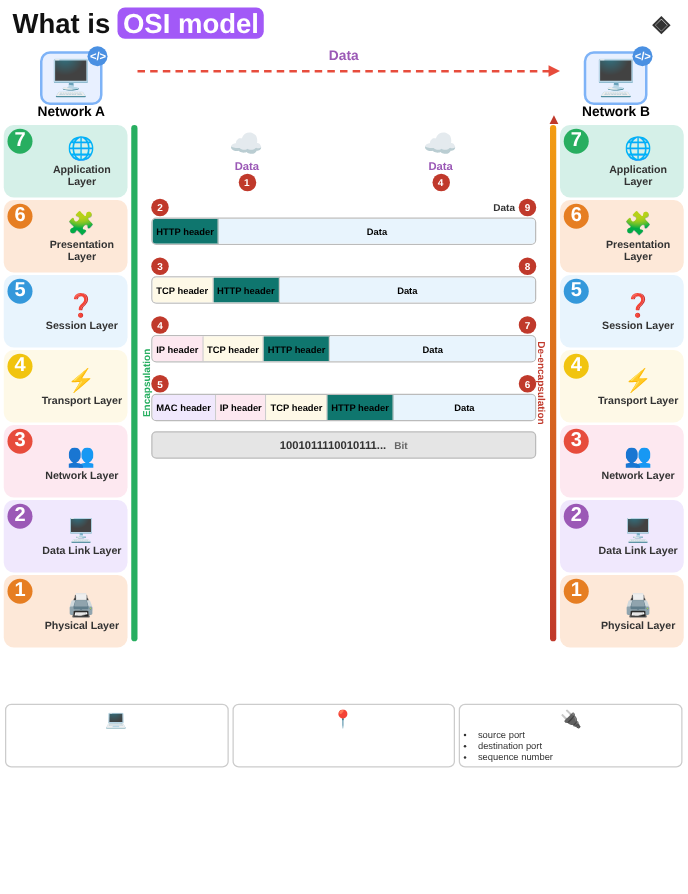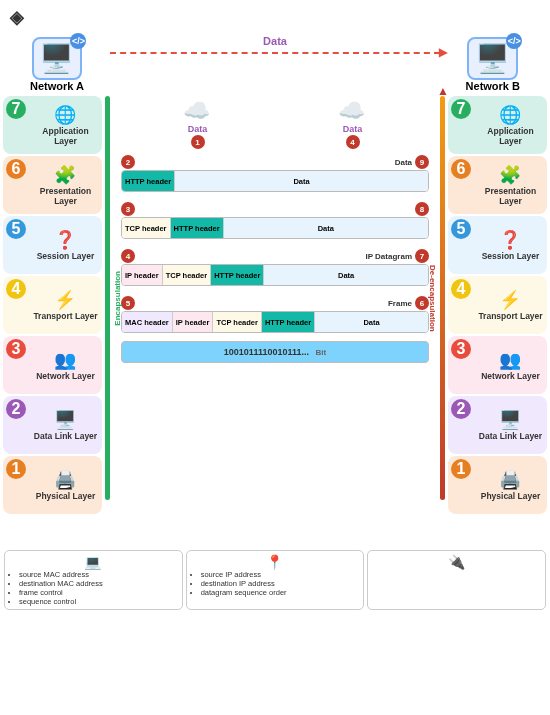--- a/index.html
+++ b/index.html
@@ -190,21 +190,21 @@
       display: flex;
       align-items: center;
       justify-content: center;
       font-size: 7.5px;
       font-weight: bold;
       border-right: 1px solid #ccc;
       padding: 0 3px;
       white-space: nowrap;
     }
     .pkt-cell:last-child { border-right: none; }
-    .pkt-http { background: #14b8a6; }
+    .pkt-http { background: #0f766e; }
     .pkt-data { background: #e8f4fd; flex: 1; }
     .pkt-tcp { background: #fef9e7; }
     .pkt-ip { background: #fde8f0; }
     .pkt-mac { background: #f0e8fd; }
     .cloud-container {
       display: flex;
       flex-direction: column;
       align-items: center;
       font-size: 9px;
       font-weight: bold;
@@ -239,20 +239,23 @@
     }
 
     .main-wrapper {
       position: relative;
     }
   </style>
 </head>
 <body>
 
 <div class="header">
+  <div class="title">
+    <span>What is </span><span class="highlight">OSI model</span>
+  </div>
   <div class="brand">
     <span class="brand-icon">◈</span>
     <span></span>
   </div>
 </div>
 
 <div class="devices-row" style="height:62px; position:relative;">
   <div class="device">
     <div class="device-icon">
       🖥️
@@ -369,48 +372,46 @@
             </div>
             <div class="packet-bar">
               <div class="pkt-cell pkt-tcp" style="min-width: 32px;">TCP header</div>
               <div class="pkt-cell pkt-http" style="min-width: 32px;">HTTP header</div>
               <div class="pkt-cell pkt-data" style="flex: 1 1 0%;">Data</div>
             </div>
           </div>
           <div style="display: flex; flex-direction: column; gap: 1px;">
             <div style="display: flex; justify-content: space-between; align-items: center;">
               <span style="background: rgb(192, 57, 43); color: rgb(255, 255, 255); border-radius: 50%; width: 14px; height: 14px; font-size: 8px; display: flex; align-items: center; justify-content: center; font-weight: bold; flex-shrink: 0;">4</span>
-              <span style="font-size: 8px; font-weight: bold; color: rgb(51, 51, 51); text-align: right; flex: 1 1 0%; padding: 0px 3px;">IP Datagram</span>
               <span style="background: rgb(192, 57, 43); color: rgb(255, 255, 255); border-radius: 50%; width: 14px; height: 14px; font-size: 8px; display: flex; align-items: center; justify-content: center; font-weight: bold; flex-shrink: 0;">7</span>
             </div>
             <div class="packet-bar">
               <div class="pkt-cell pkt-ip" style="min-width: 32px;">IP header</div>
               <div class="pkt-cell pkt-tcp" style="min-width: 32px;">TCP header</div>
               <div class="pkt-cell pkt-http" style="min-width: 32px;">HTTP header</div>
               <div class="pkt-cell pkt-data" style="flex: 1 1 0%;">Data</div>
             </div>
           </div>
           <div style="display: flex; flex-direction: column; gap: 1px;">
             <div style="display: flex; justify-content: space-between; align-items: center;">
               <span style="background: rgb(192, 57, 43); color: rgb(255, 255, 255); border-radius: 50%; width: 14px; height: 14px; font-size: 8px; display: flex; align-items: center; justify-content: center; font-weight: bold; flex-shrink: 0;">5</span>
-              <span style="font-size: 8px; font-weight: bold; color: rgb(51, 51, 51); text-align: right; flex: 1 1 0%; padding: 0px 3px;">Frame</span>
               <span style="background: rgb(192, 57, 43); color: rgb(255, 255, 255); border-radius: 50%; width: 14px; height: 14px; font-size: 8px; display: flex; align-items: center; justify-content: center; font-weight: bold; flex-shrink: 0;">6</span>
             </div>
             <div class="packet-bar">
               <div class="pkt-cell pkt-mac" style="min-width: 32px;">MAC header</div>
               <div class="pkt-cell pkt-ip" style="min-width: 32px;">IP header</div>
               <div class="pkt-cell pkt-tcp" style="min-width: 32px;">TCP header</div>
               <div class="pkt-cell pkt-http" style="min-width: 32px;">HTTP header</div>
               <div class="pkt-cell pkt-data" style="flex: 1 1 0%;">Data</div>
             </div>
           </div>
         </div>
 
       <div style="margin-top:8px; width:100%; padding:0 16px;">
-        <div style="background:#7dd3fc;border:1.5px solid #bbb;border-radius:4px;font-size:9px;font-weight:bold;text-align:center;padding:5px 2px;color:#333;">
+        <div style="background:#e5e5e5;border:1.5px solid #bbb;border-radius:4px;font-size:9px;font-weight:bold;text-align:center;padding:5px 2px;color:#333;">
           <span>1001011110010111...</span>
           <span style="margin-left:4px;font-size:8px;color:#666;">Bit</span>
         </div>
       </div>
     </div>
 
     <div class="layers-col layers-col-right" id="right-layers">
         <div class="layer-box l7" style="min-height: 58px; position: relative; flex-direction: column; justify-content: center;">
           <div class="layer-num">7</div>
           <div style="display: flex; flex-direction: column; align-items: center; margin-top: 2px; margin-left: 26px;">
@@ -459,32 +460,26 @@
             <span style="font-size: 18px; line-height: 1;">🖨️</span>
             <div style="font-size: 8.5px; font-weight: bold; color: rgb(51, 51, 51); text-align: center; margin-top: 2px; line-height: 1.2;">Physical Layer</div>
           </div>
         </div>
       </div>
   </div>
 
   <div class="info-boxes" id="info-boxes">
       <div class="info-box">
         <div style="text-align: center; font-size: 14px;">💻</div>
-        <ul>
-          <li>source MAC address</li>
-          <li>destination MAC address</li>
-          <li>frame control</li>
-          <li>sequence control</li>
-        </ul>
       </div>
       <div class="info-box">
         <div style="text-align: center; font-size: 14px;">📍</div>
-        <ul>
-          <li>source IP address</li>
-          <li>destination IP address</li>
-          <li>datagram sequence order</li>
-        </ul>
       </div>
       <div class="info-box">
         <div style="text-align: center; font-size: 14px;">🔌</div>
+        <ul>
+          <li>source port</li>
+          <li>destination port</li>
+          <li>sequence number</li>
+        </ul>
       </div>
     </div>
 </div>
 
 </body></html>

